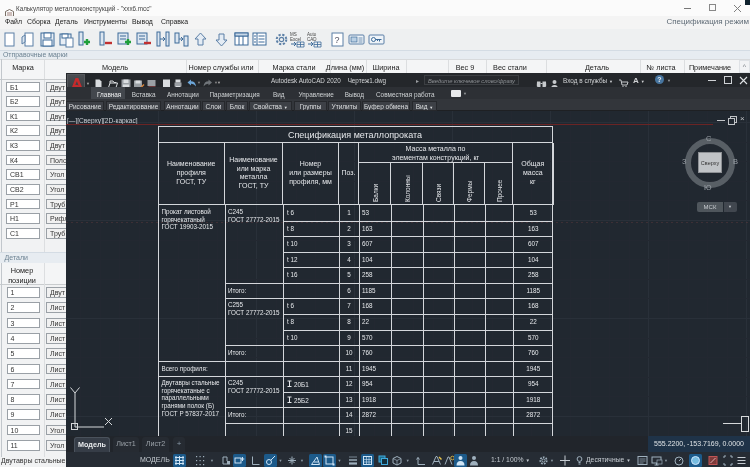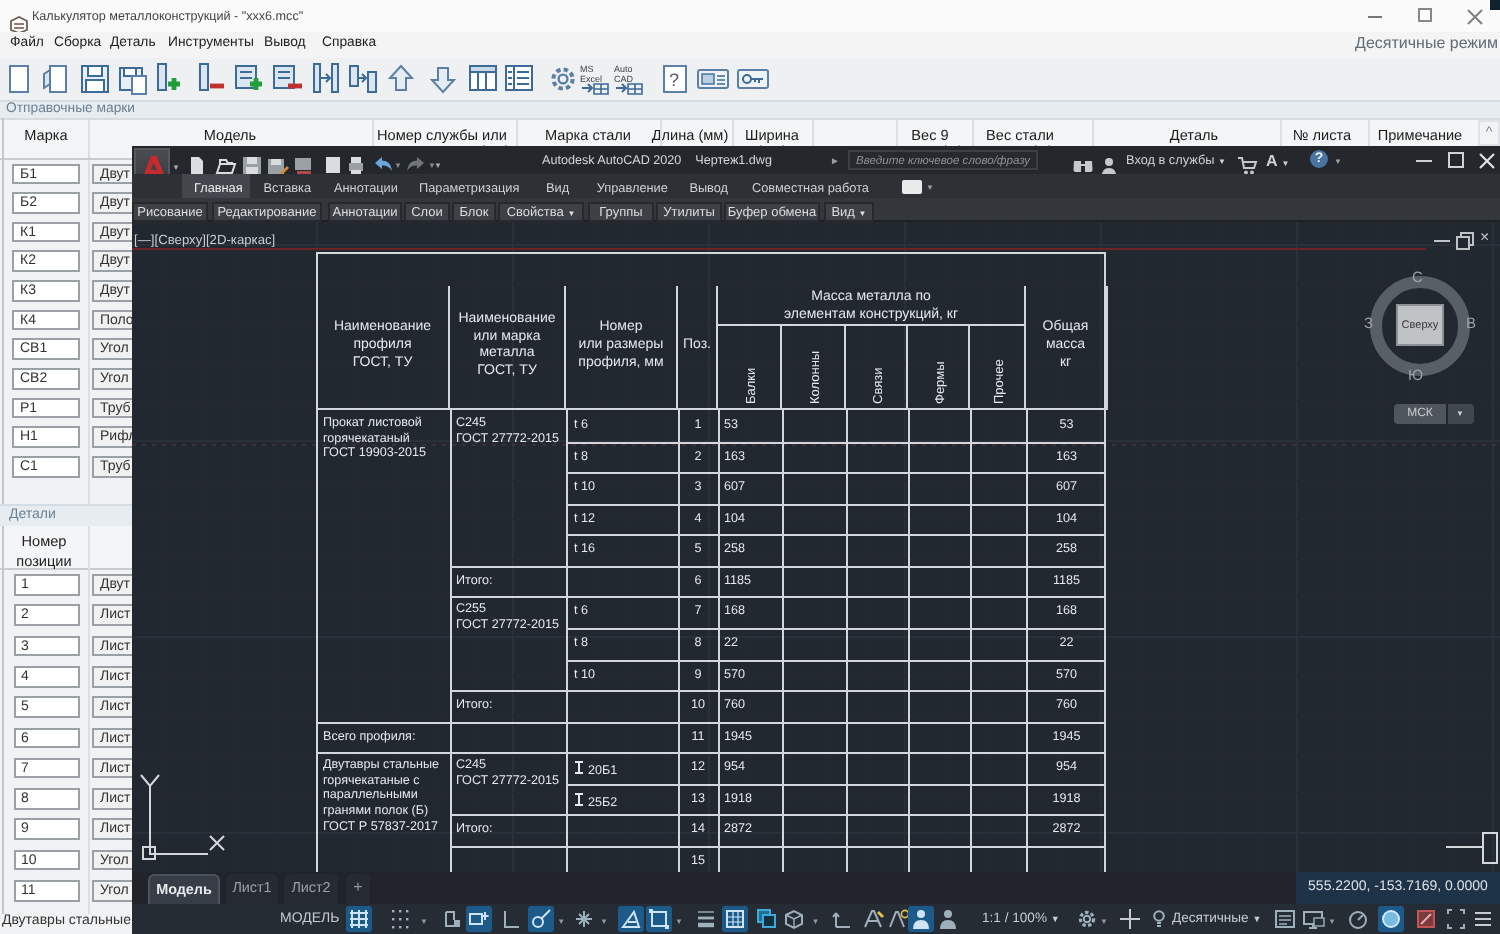--- a/index.html
+++ b/index.html
@@ -27,21 +27,21 @@
     </svg>
   <div class="abs" style="left:745px;top:0;width:5px;height:5px;background:#10222e;"></div>
 
   <div class="abs" style="left:0;top:16px;width:750px;height:13px;background:#f4f4f4;"></div>
   <div class="abs" style="left:5px;top:18px;font-size:6.9px;color:#222;">Файл</div>
   <div class="abs" style="left:27px;top:18px;font-size:6.9px;color:#222;">Сборка</div>
   <div class="abs" style="left:55px;top:18px;font-size:6.9px;color:#222;">Деталь</div>
   <div class="abs" style="left:84px;top:18px;font-size:6.9px;color:#222;">Инструменты</div>
   <div class="abs" style="left:132px;top:18px;font-size:6.9px;color:#222;">Вывод</div>
   <div class="abs" style="left:161px;top:18px;font-size:6.9px;color:#222;">Справка</div>
-  <div class="abs" style="left:749px;top:16.5px;font-size:8px;color:#5f6b76;transform:translateX(-100%);white-space:nowrap;">Десятичные режим</div>
+  <div class="abs" style="left:749px;top:16.5px;font-size:8px;color:#5f6b76;transform:translateX(-100%);white-space:nowrap;">Спецификация режим</div>
 
   <div class="abs" style="left:0;top:29px;width:750px;height:21px;background:#eef0f1;"></div>
   <div id="toolbar" class="abs" style="left:0;top:31px;width:440px;height:18px;">
       <div class="abs" style="left:1.3000000000000007px;top:0;width:17px;height:17px;"><svg width="17" height="17" viewBox="0 0 17 17">
           <rect x="4" y="2" width="9" height="13" fill="#fff" stroke="#5b7fa6"></rect>
         </svg></div>
       <div class="abs" style="left:19.5px;top:0;width:17px;height:17px;"><svg width="17" height="17" viewBox="0 0 17 17">
           <rect x="5" y="2" width="8" height="13" fill="#fff" stroke="#5b7fa6"></rect>
           <path d="M5 4 L2 6 L2 13 L5 11 Z" fill="#dce6f0" stroke="#5b7fa6"></path>
         </svg></div>
@@ -402,20 +402,21 @@
     <div class="abs" style="left:1px;top:6px;font-size:6.6px;color:#c9ced3;">[—][Сверху][2D-каркас]</div>
     <div class="abs" style="left:0;top:13px;width:647px;height:1px;background:#6b2424;"></div>
 
     <div class="abs" style="left:651px;top:8.5px;width:8px;height:1.5px;background:#c0c3c6;"></div>
     <div class="abs" style="left:664px;top:5px;width:7px;height:7px;border:1px solid #c0c3c6;background:#212830;"></div>
     <div class="abs" style="left:662px;top:7px;width:7px;height:7px;border:1px solid #c0c3c6;background:#212830;"></div>
     <div class="abs" style="left:674px;top:2.5px;color:#c0c3c6;font-size:8px;">×</div>
 
     <div id="spectable">
         <div class="abs" style="left:91.5px;top:14.5px;width:395px;height:312px;border:1px solid #d4d7db;background:transparent;">
+          <div class="abs" style="left:0;top:0;width:393px;height:16px;border-bottom:1px solid #d4d7db;color:#e6e8eb;font-size:9px;text-align:center;line-height:17px;">Спецификация металлопроката</div>
           <div class="abs" style="left:0px;top:16px;width:66.5px;height:62.5px;border-right:1px solid #d4d7db;border-bottom:1px solid #d4d7db;color:#e6e8eb;font-size:7px;text-align:center;line-height:8.6px;display:flex;align-items:center;justify-content:center;">
             <div>Наименование<br>профиля<br>ГОСТ, ТУ</div>
           </div>
           <div class="abs" style="left:66.5px;top:16px;width:58px;height:62.5px;border-right:1px solid #d4d7db;border-bottom:1px solid #d4d7db;color:#e6e8eb;font-size:7px;text-align:center;line-height:8.6px;display:flex;align-items:center;justify-content:center;">
             <div>Наименование<br>или марка<br>металла<br>ГОСТ, ТУ</div>
           </div>
           <div class="abs" style="left:124.5px;top:16px;width:56px;height:62.5px;border-right:1px solid #d4d7db;border-bottom:1px solid #d4d7db;color:#e6e8eb;font-size:7px;text-align:center;line-height:8.6px;display:flex;align-items:center;justify-content:center;">
             <div>Номер<br>или размеры<br>профиля, мм</div>
           </div>
           <div class="abs" style="left:180.5px;top:16px;width:20px;height:62.5px;border-right:1px solid #d4d7db;border-bottom:1px solid #d4d7db;color:#e6e8eb;font-size:7px;text-align:center;line-height:8.6px;display:flex;align-items:center;justify-content:center;">

